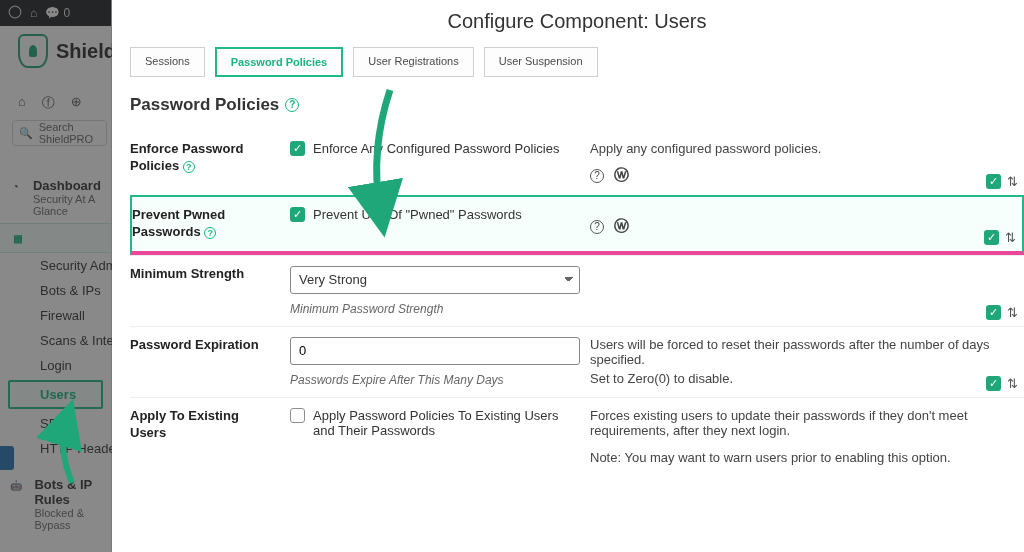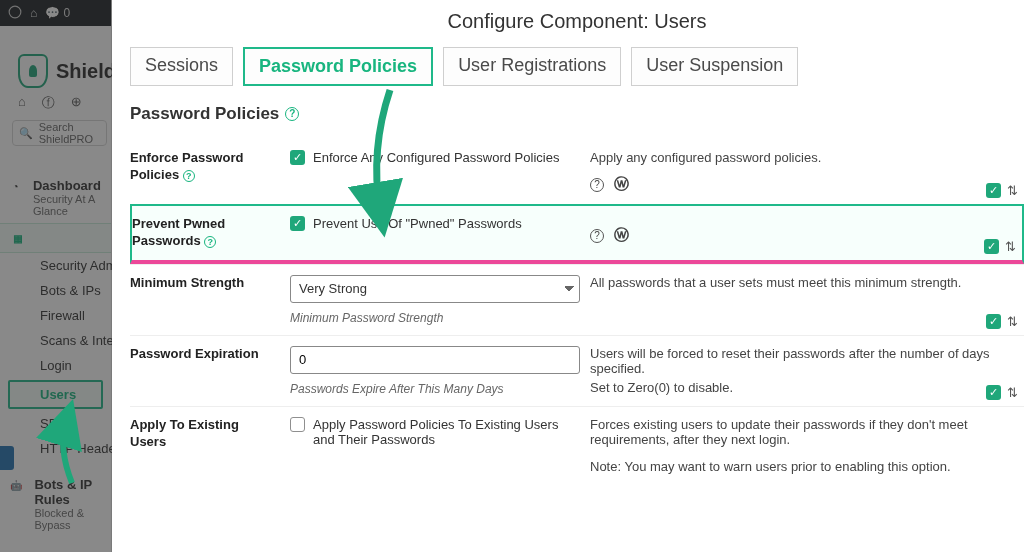--- a/index.html
+++ b/index.html
@@ -3,41 +3,41 @@
 <meta charset="utf-8">
 <style>
   * { box-sizing: border-box; margin: 0; padding: 0; }
   html, body { width: 1024px; height: 552px; font-family: -apple-system, "Segoe UI", Arial, sans-serif; font-size: 13px; color: #333; overflow: hidden; }
   .dim { position: absolute; inset: 0; background: rgba(40,40,40,0.55); pointer-events: none; }
 
   
   .sidebar { position: absolute; left: 0; top: 0; width: 112px; height: 552px; background: #fff; border-right: 1px solid #ddd; }
   .wp-strip { position: absolute; left: 0; right: 0; top: 0; height: 26px; background: #1d2327; display: flex; align-items: center; gap: 8px; padding-left: 8px; color: #ddd; font-size: 12px; }
   .wp-strip svg { width: 14px; height: 14px; fill: #ccc; }
-  .logo { position: absolute; top: 54px; left: 18px; display: flex; align-items: center; gap: 8px; }
+  .logo { position: absolute; top: 34px; left: 18px; display: flex; align-items: center; gap: 8px; }
   .logo .shield { width: 30px; height: 34px; border: 2px solid #1fa77a; border-radius: 6px 6px 10px 10px / 6px 6px 14px 14px; display: flex; align-items: center; justify-content: center; }
   .logo .keyhole { width: 8px; height: 12px; border-radius: 50% 50% 2px 2px; background: #1fa77a; }
   .logo .name { font-size: 20px; font-weight: 800; color: #2b2b2b; }
   .topicons { position: absolute; top: 94px; left: 18px; display: flex; gap: 16px; color: #5b5b5b; }
   .search { position: absolute; top: 120px; left: 12px; right: 4px; border: 1px solid #d6d6d6; border-radius: 4px; height: 26px; display: flex; align-items: center; gap: 6px; padding: 0 6px; font-size: 11px; color: #666; background: #fff; }
   .navcol { position: absolute; top: 172px; left: 0; right: 0; }
   .nav-h { display: flex; gap: 8px; align-items: flex-start; padding: 6px 10px; color: #333; font-size: 13px; font-weight: 700; }
   .nav-h.sm { font-weight: 400; font-size: 11px; color: #6b6b6b; padding-top: 0; padding-left: 30px; }
   .nav-h.green { color: #18b57f; }
   .nav-item { padding: 5px 10px 5px 40px; font-size: 13px; color: #333; white-space: nowrap; }
   .nav-item.active { color: #18b57f; font-weight: 700; border: 2px solid #1fb98a; border-radius: 2px; margin: 2px 8px; padding-left: 30px; background: #f4fdf9; }
   .dot { width: 16px; height: 16px; border-radius: 50%; display: inline-flex; align-items: center; justify-content: center; font-size: 10px; margin-right: 4px; }
   .blueleft { position: absolute; left: 0; top: 446px; width: 14px; height: 24px; background: #2271b1; border-radius: 0 3px 3px 0; }
 
   
   .panel { position: absolute; left: 112px; right: 0; top: 0; bottom: 0; background: #fff; padding: 6px 0 0 18px; }
   .panel-title { font-size: 20px; font-weight: 400; color: #333; margin: 4px 0 14px 0; text-align: center; }
 
   .tabs { display: flex; gap: 10px; margin-bottom: 18px; }
-  .tab { border: 1px solid #cfcfcf; padding: 7px 14px; color: #4a4a4a; background: #fdfdfd; cursor: pointer; font-size: 18px; }
+  .tab { border: 1px solid #cfcfcf; padding: 7px 14px; color: #4a4a4a; background: #fdfdfd; cursor: pointer; font-size: 11px; }
   .tab.active { border: 2px solid #1fb98a; color: #18b57f; font-weight: 600; }
 
   .section-title { font-size: 17px; font-weight: 700; margin: 0 0 16px 0; display: flex; gap: 6px; align-items: center; }
   .help { width: 14px; height: 14px; border: 1px solid #18b57f; border-radius: 50%; color: #18b57f; display: inline-flex; align-items: center; justify-content: center; font-size: 10px; line-height: 1; }
   .help.sm { width: 12px; height: 12px; font-size: 9px; }
 
   .table { display: grid; grid-template-columns: 160px 300px minmax(0,1fr); }
   .row { display: contents; }
   .cell { padding: 10px 12px 10px 0; border-top: 1px solid #eee; position: relative; }
   .cell.l { font-weight: 700; color: #222; line-height: 1.3; }
@@ -188,21 +188,20 @@
       </div>
     </div>
 
     <div class="row">
       <div class="cell l">Minimum Strength</div>
       <div class="cell">
         <div class="select">Very Strong</div>
         <div class="sub">Minimum Password Strength</div>
       </div>
       <div class="cell r">
-        <div>All passwords that a user sets must meet this minimum strength.</div>
         <div class="flags">
             <span class="flag">✓</span>
             <span class="flagarrow">⇅</span>
           </div>
       </div>
     </div>
 
     <div class="row">
       <div class="cell l">Password Expiration</div>
       <div class="cell">

